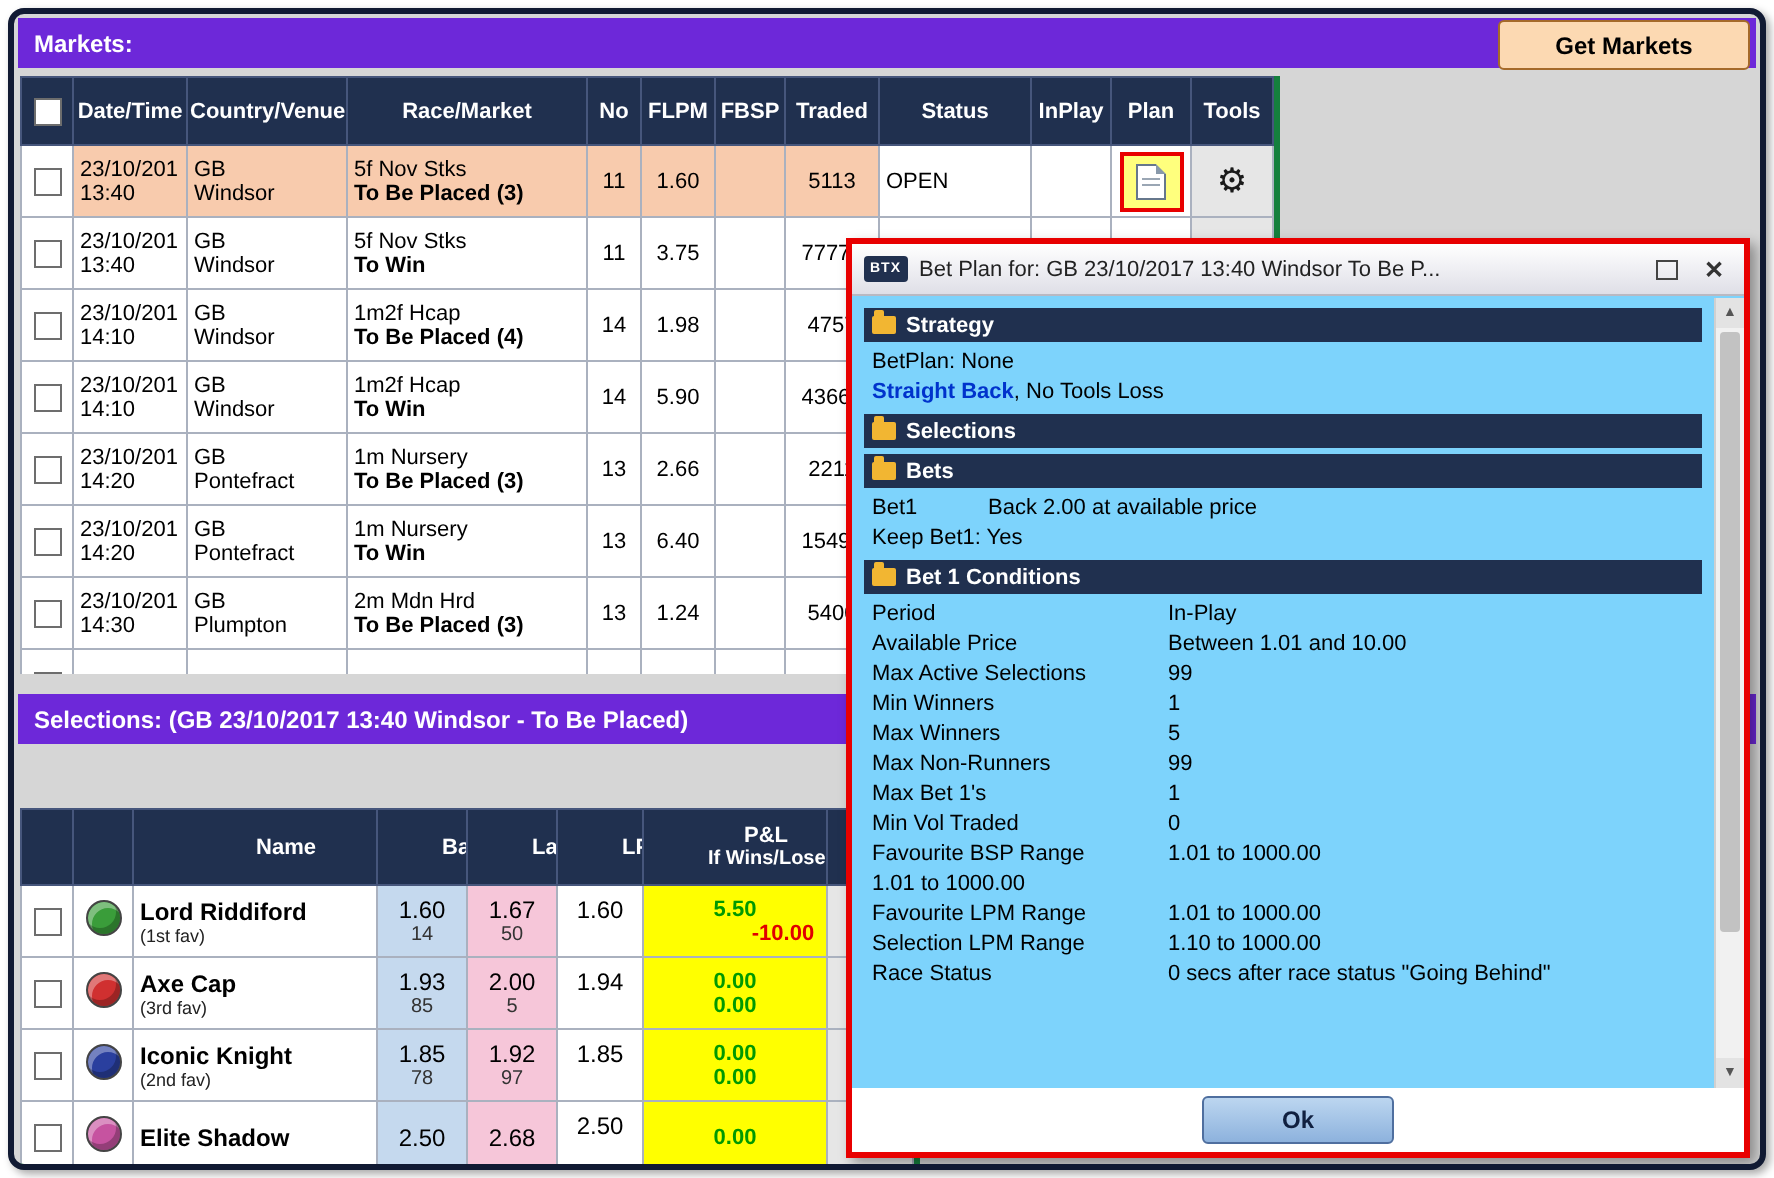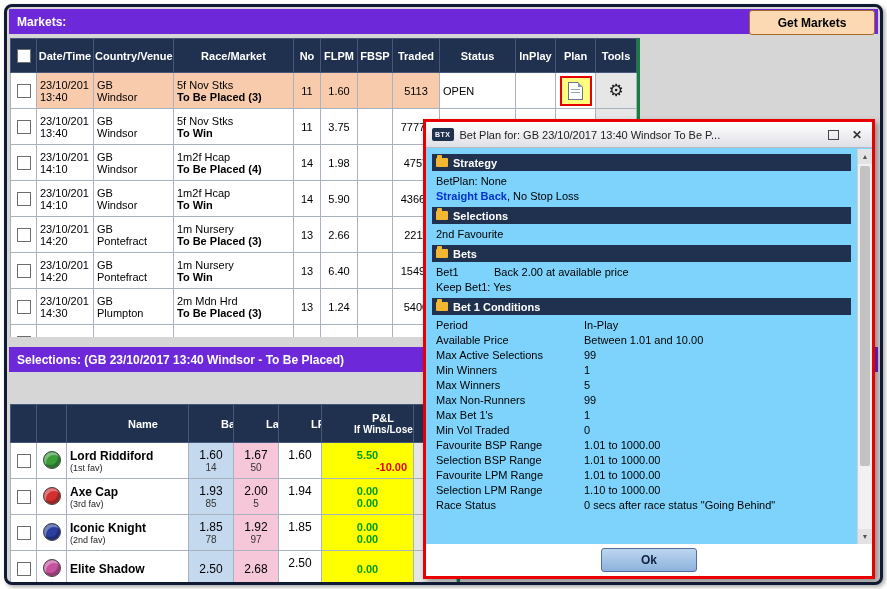--- a/index.html
+++ b/index.html
@@ -464,27 +464,26 @@
           <span class="closex">✕</span>
         </span>
     </div>
 
     <div class="dlgcontent">
       <div class="secbar">
           <span class="folder"></span>
           <span>Strategy</span>
         </div>
       <div class="line">BetPlan: None</div>
-      <div class="line"><span class="link">Straight Back</span><span>, No Stop Loss</span></div>
+      <div class="line"><span class="link">Straight Back</span><span>, No Tools Loss</span></div>
 
       <div class="secbar">
           <span class="folder"></span>
           <span>Selections</span>
         </div>
-      <div class="line">2nd Favourite</div>
 
       <div class="secbar">
           <span class="folder"></span>
           <span>Bets</span>
         </div>
       <div class="kv">
           <span class="k2">Bet1</span>
           <span>Back  2.00 at available price</span>
         </div>
       <div class="line">Keep Bet1: Yes</div>
@@ -523,21 +522,20 @@
         </div>
       <div class="kv">
           <span class="k">Min Vol Traded</span>
           <span>0</span>
         </div>
       <div class="kv">
           <span class="k">Favourite BSP Range</span>
           <span>1.01 to 1000.00</span>
         </div>
       <div class="kv">
-          <span class="k">Selection BSP Range</span>
           <span>1.01 to 1000.00</span>
         </div>
       <div class="kv">
           <span class="k">Favourite LPM Range</span>
           <span>1.01 to 1000.00</span>
         </div>
       <div class="kv">
           <span class="k">Selection LPM Range</span>
           <span>1.10 to 1000.00</span>
         </div>

